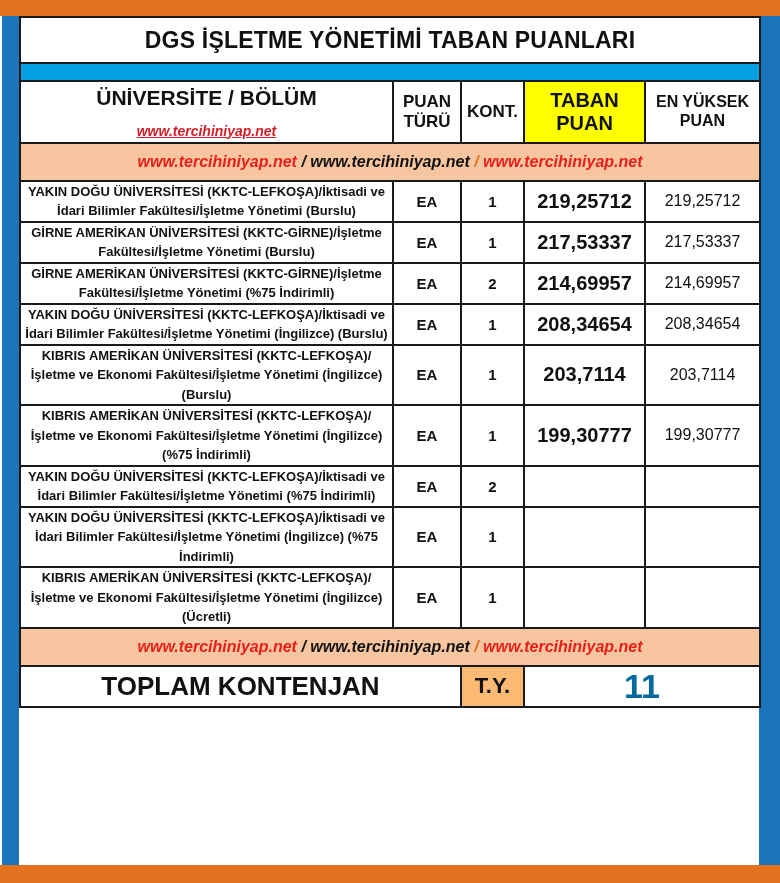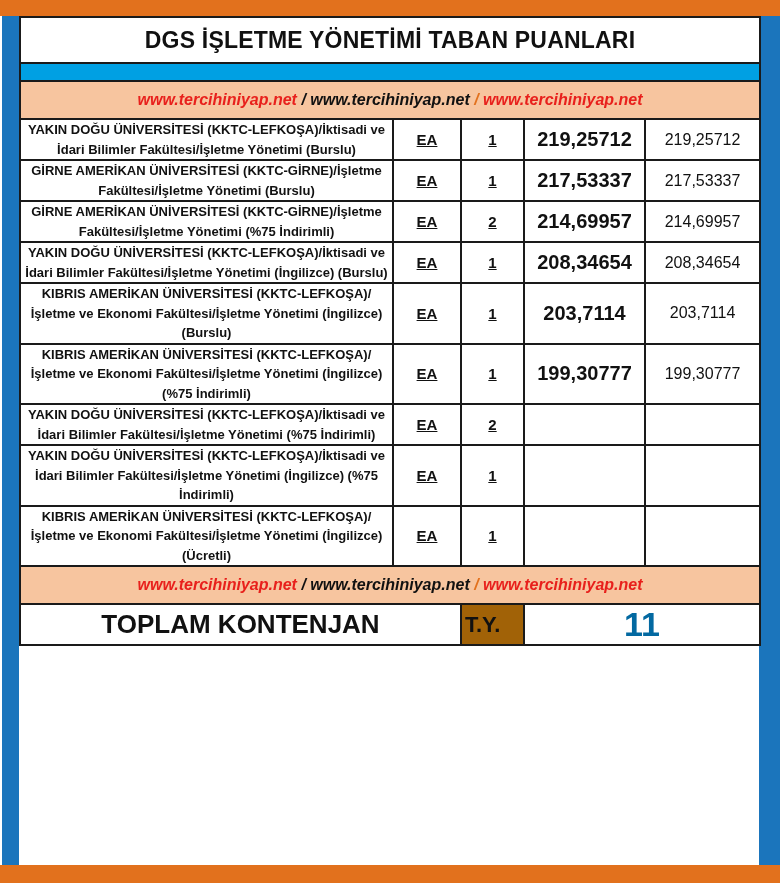--- a/index.html
+++ b/index.html
@@ -129,21 +129,20 @@
     line-height: 1.5;
     font-weight: bold;
     color: #111111;
     padding: 4px 6px;
   }
   td.puan, td.kont {
     text-align: center;
     font-size: 15px;
     font-weight: bold;
     color: #111111;
-    text-decoration: underline;
   }
   td.taban {
     text-align: center;
     font-size: 20px;
     font-weight: bold;
     color: #111111;
   }
   td.maxp {
     text-align: center;
     font-size: 16px;
@@ -151,22 +150,22 @@
     color: #111111;
   }
   .foot-label {
     height: 36px;
     text-align: center;
     font-size: 26px;
     font-weight: bold;
     color: #111111;
   }
   .foot-ty {
-    background: #a16207;
-    text-align: left;
+    background: #fdba74;
+    text-align: center;
     font-size: 22px;
     font-weight: bold;
     color: #111111;
   }
   .foot-total {
     text-align: center;
     font-size: 34px;
     font-weight: bold;
     color: #0369a1;
   }
@@ -193,20 +192,30 @@
       <tbody>
 
         <tr>
           <td class="title-cell" colspan="5">DGS İŞLETME YÖNETİMİ TABAN PUANLARI</td>
         </tr>
 
         <tr class="spacer-row">
           <td colspan="5"></td>
         </tr>
 
+        <tr>
+          <td class="hdr uni">
+            <span>ÜNİVERSİTE / BÖLÜM</span>
+            <span class="hdr-sub">www.tercihiniyap.net</span>
+          </td>
+          <td class="hdr">PUAN TÜRÜ</td>
+          <td class="hdr">KONT.</td>
+          <td class="hdr yellow">TABAN PUAN</td>
+          <td class="hdr small">EN YÜKSEK PUAN</td>
+        </tr>
 
         <tr class="banner">
           <td colspan="5"><span class="red">www.tercihiniyap.net</span><span class="blk"> / </span><span class="blk">www.tercihiniyap.net</span><span class="sep-o"> / </span><span class="red">www.tercihiniyap.net</span></td>
         </tr>
 
         <tr>
           <td class="uni">YAKIN DOĞU ÜNİVERSİTESİ (KKTC-LEFKOŞA)/İktisadi ve İdari Bilimler Fakültesi/İşletme Yönetimi (Burslu)</td>
           <td class="puan">EA</td>
           <td class="kont">1</td>
           <td class="taban">219,25712</td>

